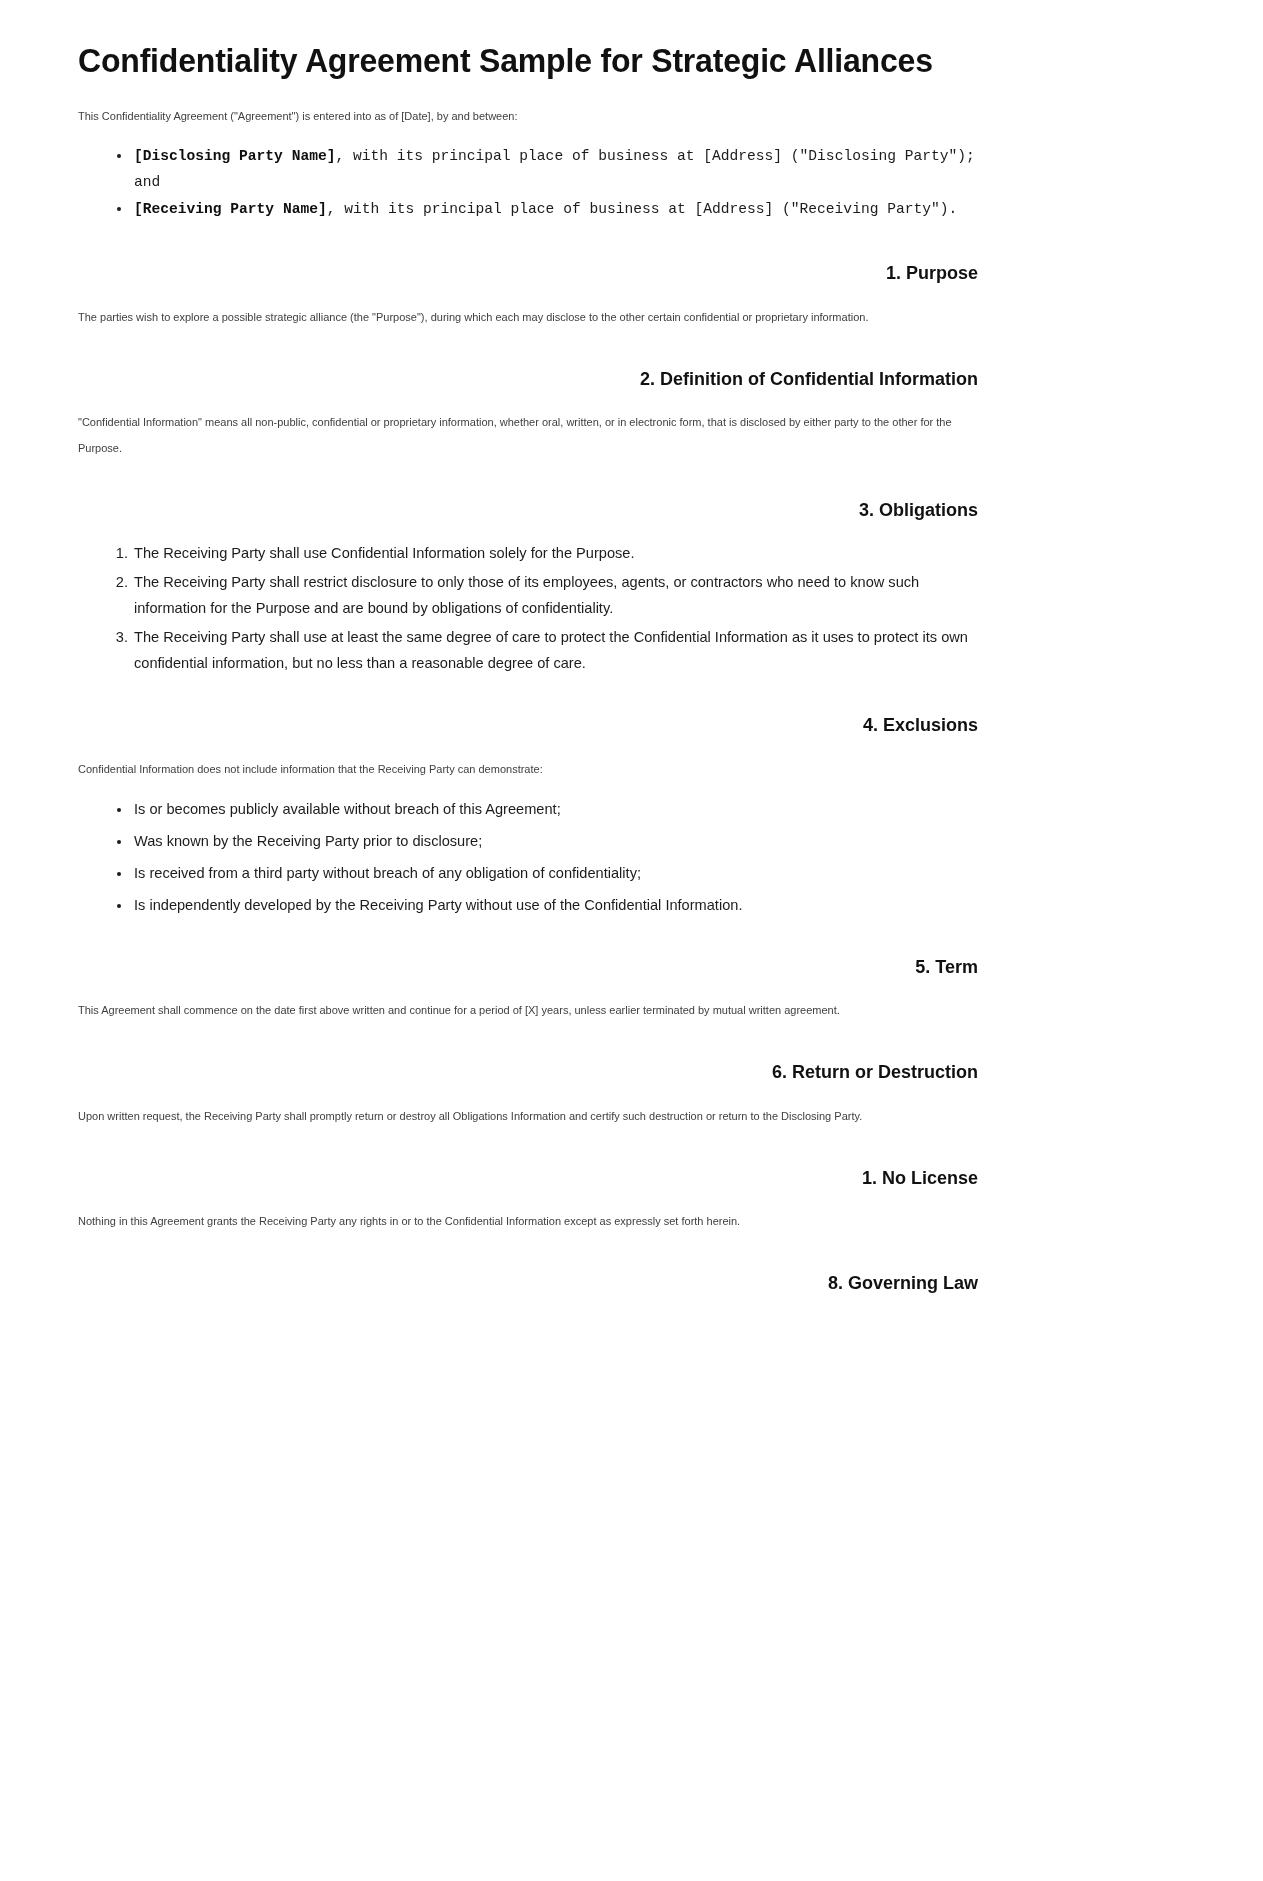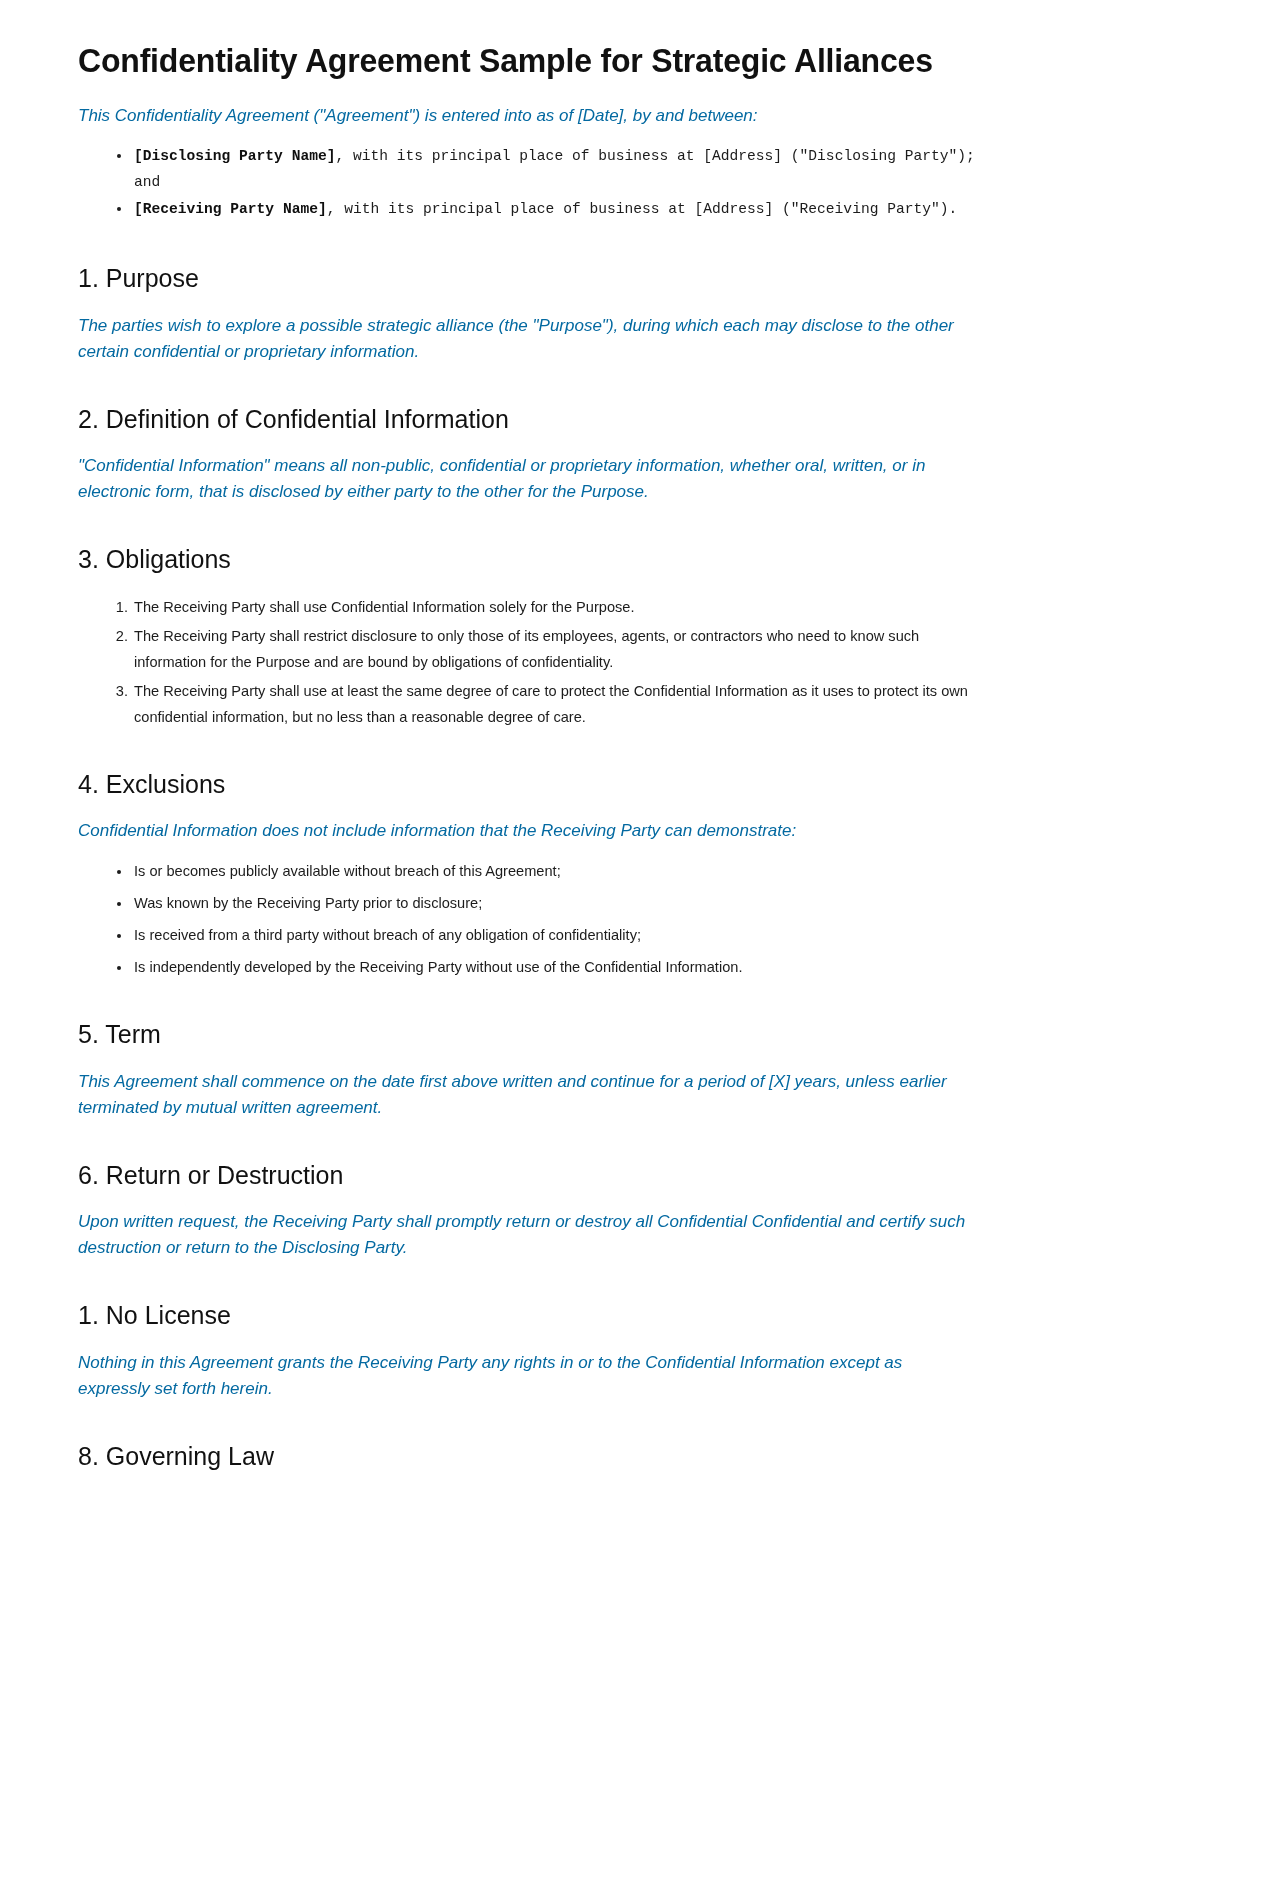--- a/index.html
+++ b/index.html
@@ -26,38 +26,38 @@
     font-weight: bold;
     letter-spacing: -0.2px;
     line-height: 1.25;
     margin: 10px 0 22px 0;
     color: #111111;
     font-stretch: condensed;
     transform: scaleX(0.97);
     transform-origin: left center;
   }
   .para {
-    font-size: 17px;
+    font-size: 11px;
     line-height: 26px;
     margin: 0 0 6px 0;
-    color: #0369a1;
+    color: #404040;
     max-width: 930px;
     font-stretch: condensed;
-    font-style: italic;
   }
   .para.wide {
     max-width: 920px;
   }
   .section-heading {
-    font-size: 25px;
-    font-weight: normal;
+    font-size: 18px;
+    font-weight: bold;
     color: #111111;
     margin: 38px 0 18px 0;
     line-height: 1.3;
     font-stretch: condensed;
+    text-align: right;
   }
   .section-heading.first {
     margin-top: 40px;
   }
   ul.bullets, ol.numbers {
     margin: 14px 0 6px 0;
     padding-left: 54px;
     max-width: 960px;
   }
   ul.bullets li, ol.numbers li {
@@ -111,20 +111,20 @@
     <li>Is or becomes publicly available without breach of this Agreement;</li>
     <li>Was known by the Receiving Party prior to disclosure;</li>
     <li>Is received from a third party without breach of any obligation of confidentiality;</li>
     <li>Is independently developed by the Receiving Party without use of the Confidential Information.</li>
   </ul>
 
   <h2 class="section-heading">5. Term</h2>
   <p class="para sec-body">This Agreement shall commence on the date first above written and continue for a period of [X] years, unless earlier terminated by mutual written agreement.</p>
 
   <h2 class="section-heading">6. Return or Destruction</h2>
-  <p class="para sec-body">Upon written request, the Receiving Party shall promptly return or destroy all Confidential Confidential and certify such destruction or return to the Disclosing Party.</p>
+  <p class="para sec-body">Upon written request, the Receiving Party shall promptly return or destroy all Obligations Information and certify such destruction or return to the Disclosing Party.</p>
 
   <h2 class="section-heading">1. No License</h2>
   <p class="para sec-body wide">Nothing in this Agreement grants the Receiving Party any rights in or to the Confidential Information except as expressly set forth herein.</p>
 
   <h2 class="section-heading">8. Governing Law</h2>
 
 </div>
 
 </body></html>

